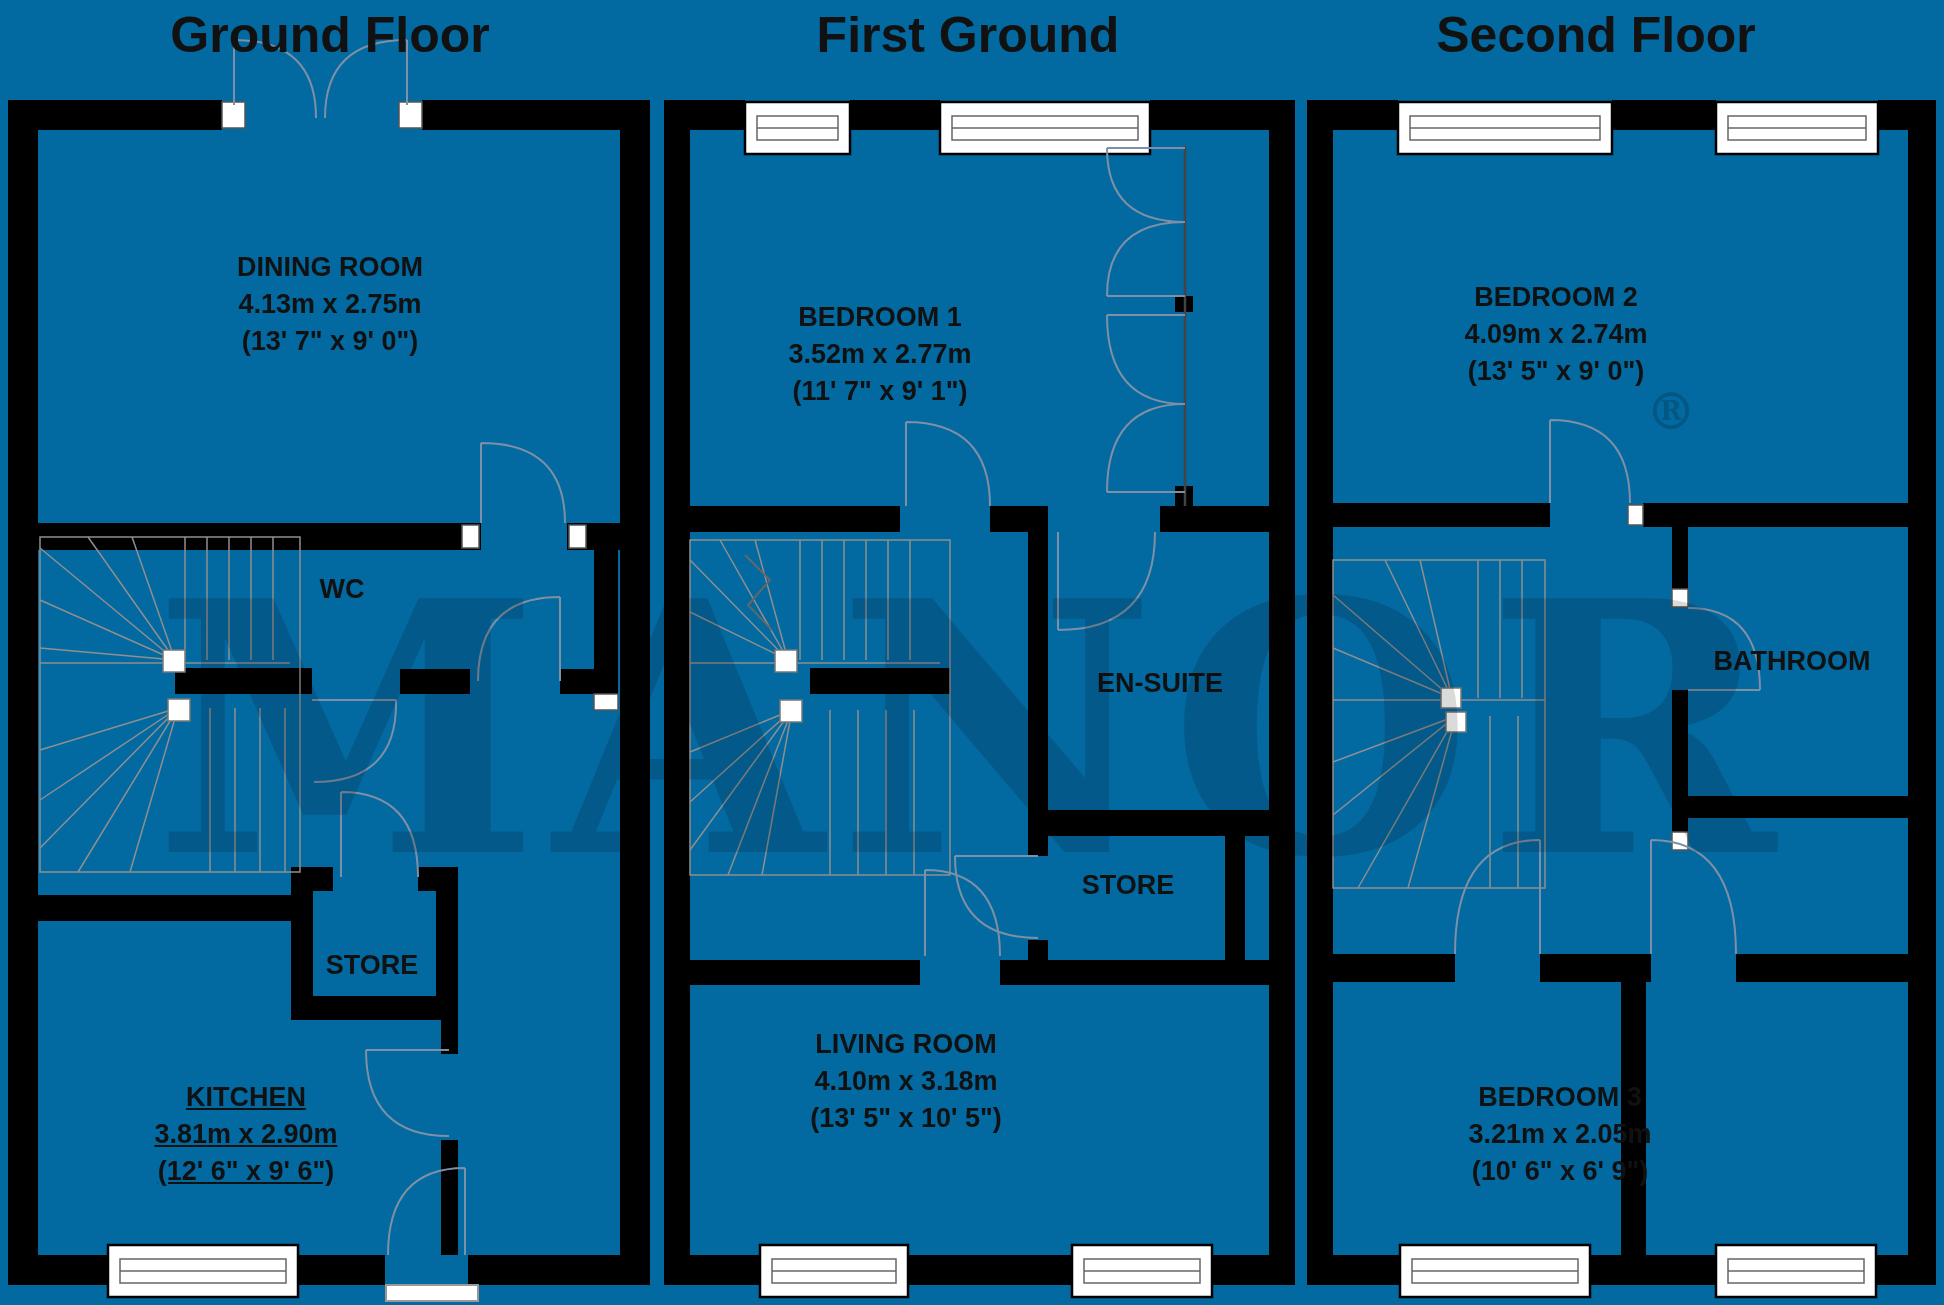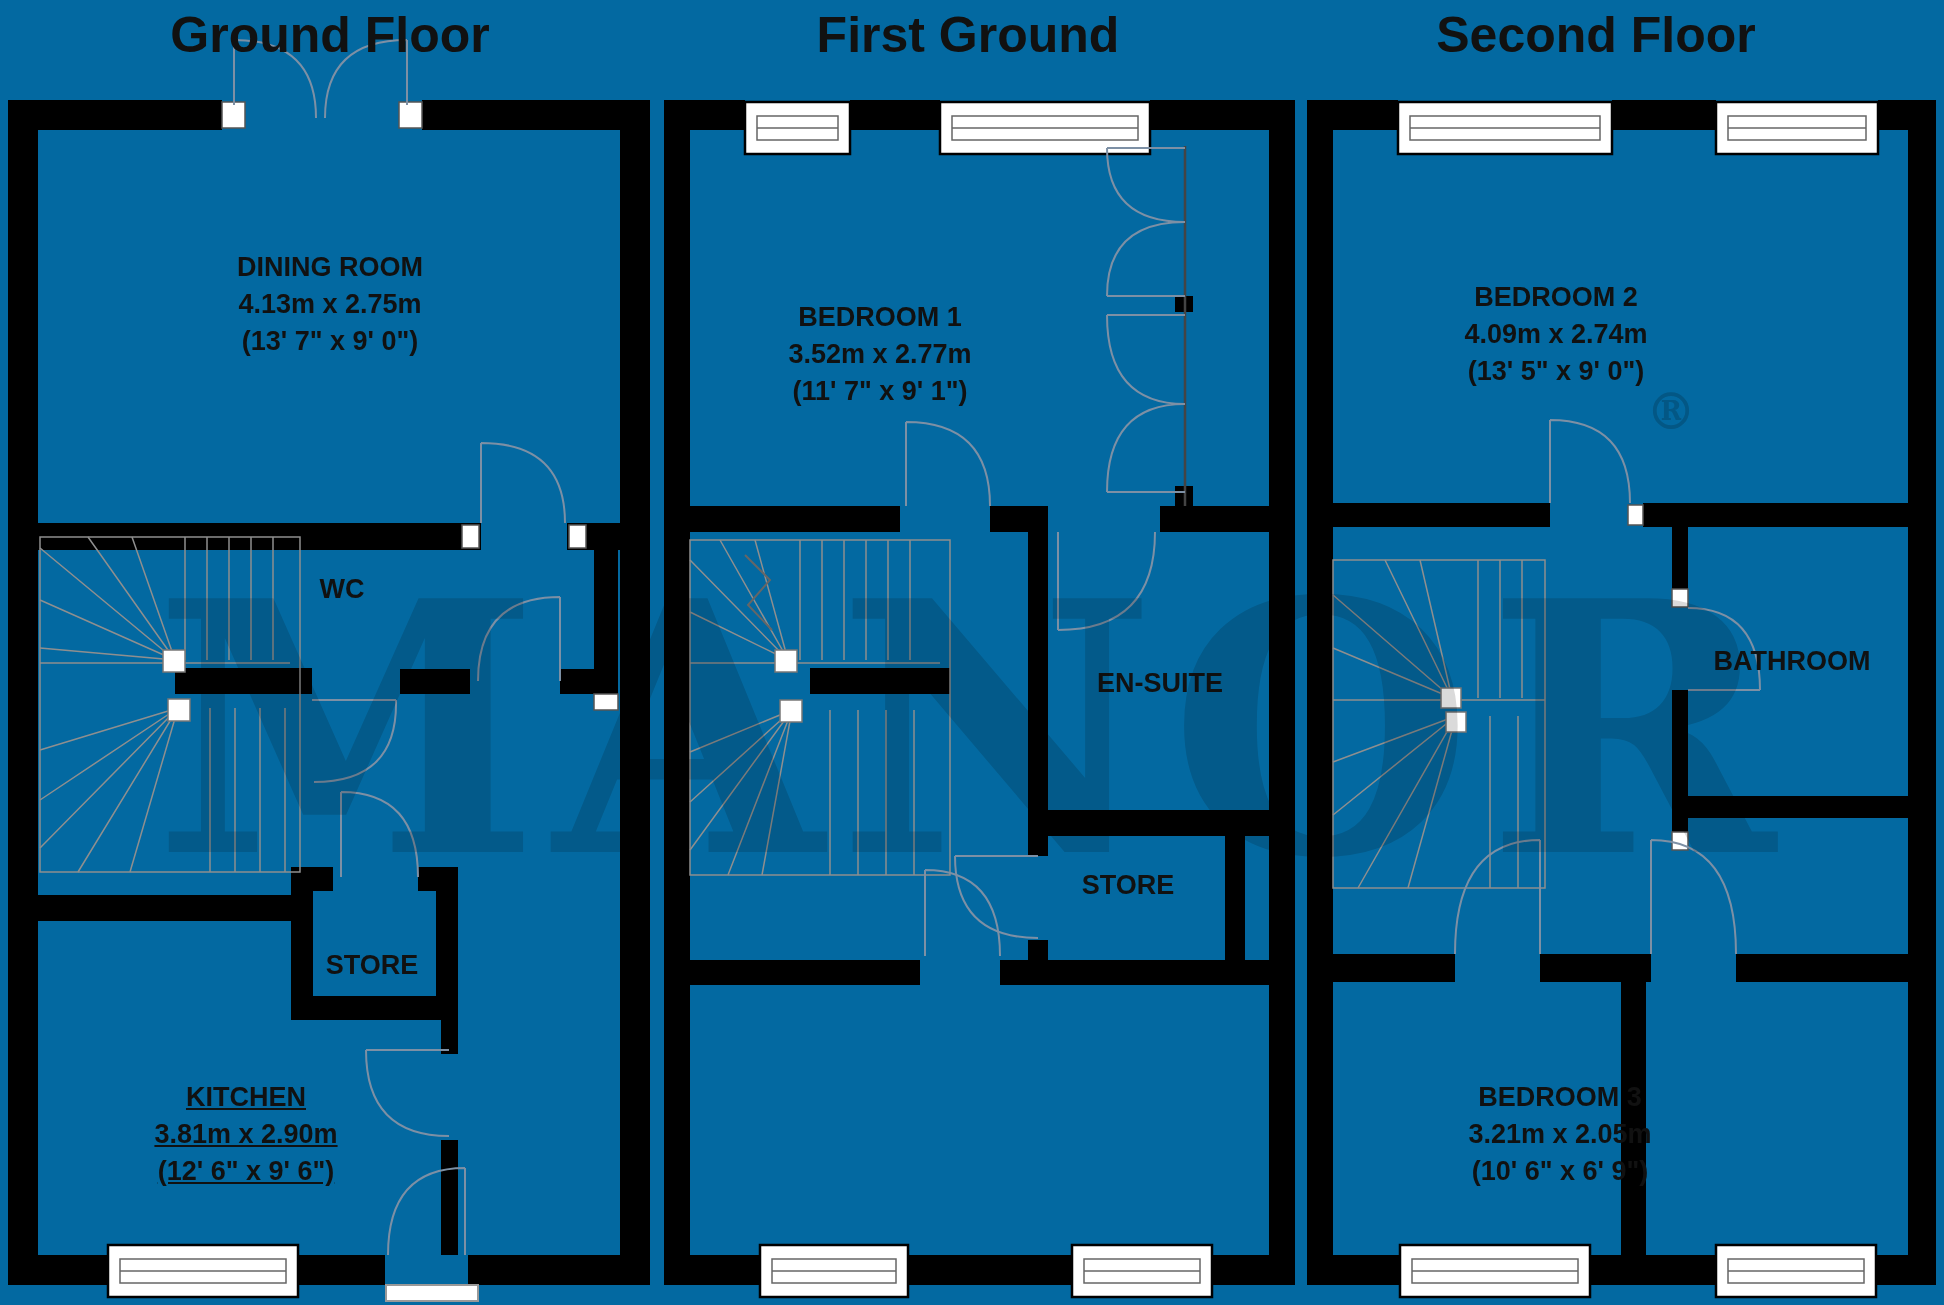--- a/index.html
+++ b/index.html
@@ -242,20 +242,25 @@
         <div>BEDROOM 1</div>
         <div>3.52m x 2.77m</div>
         <div>(11' 7" x 9' 1")</div>
       </div>
       <div class="room-label" style="left: 1160px; top: 665px;">
         <div>EN-SUITE</div>
       </div>
       <div class="room-label" style="left: 1128px; top: 867px;">
         <div>STORE</div>
       </div>
+      <div class="room-label" style="left: 906px; top: 1026px;">
+        <div>LIVING ROOM</div>
+        <div>4.10m x 3.18m</div>
+        <div>(13' 5" x 10' 5")</div>
+      </div>
       <div class="floor-title" style="left: 1596px;">Second Floor</div>
       <div class="room-label" style="left: 1556px; top: 279px;">
         <div>BEDROOM 2</div>
         <div>4.09m x 2.74m</div>
         <div>(13' 5" x 9' 0")</div>
       </div>
       <div class="room-label" style="left: 1792px; top: 643px;">
         <div>BATHROOM</div>
       </div>
       <div class="room-label" style="left: 1560px; top: 1079px;">

